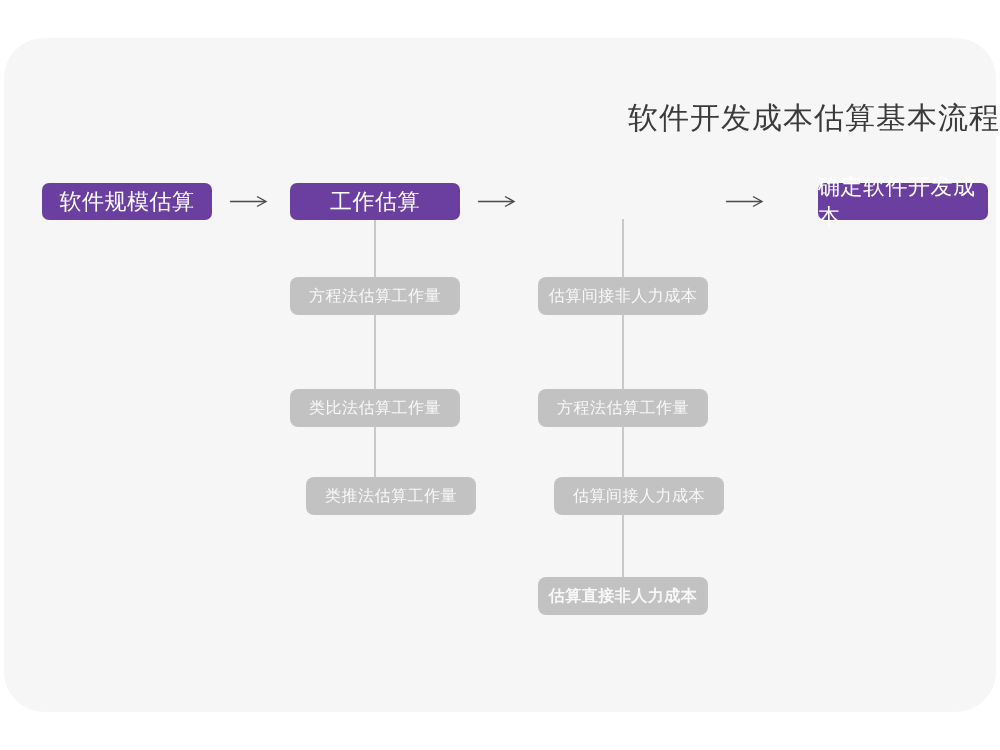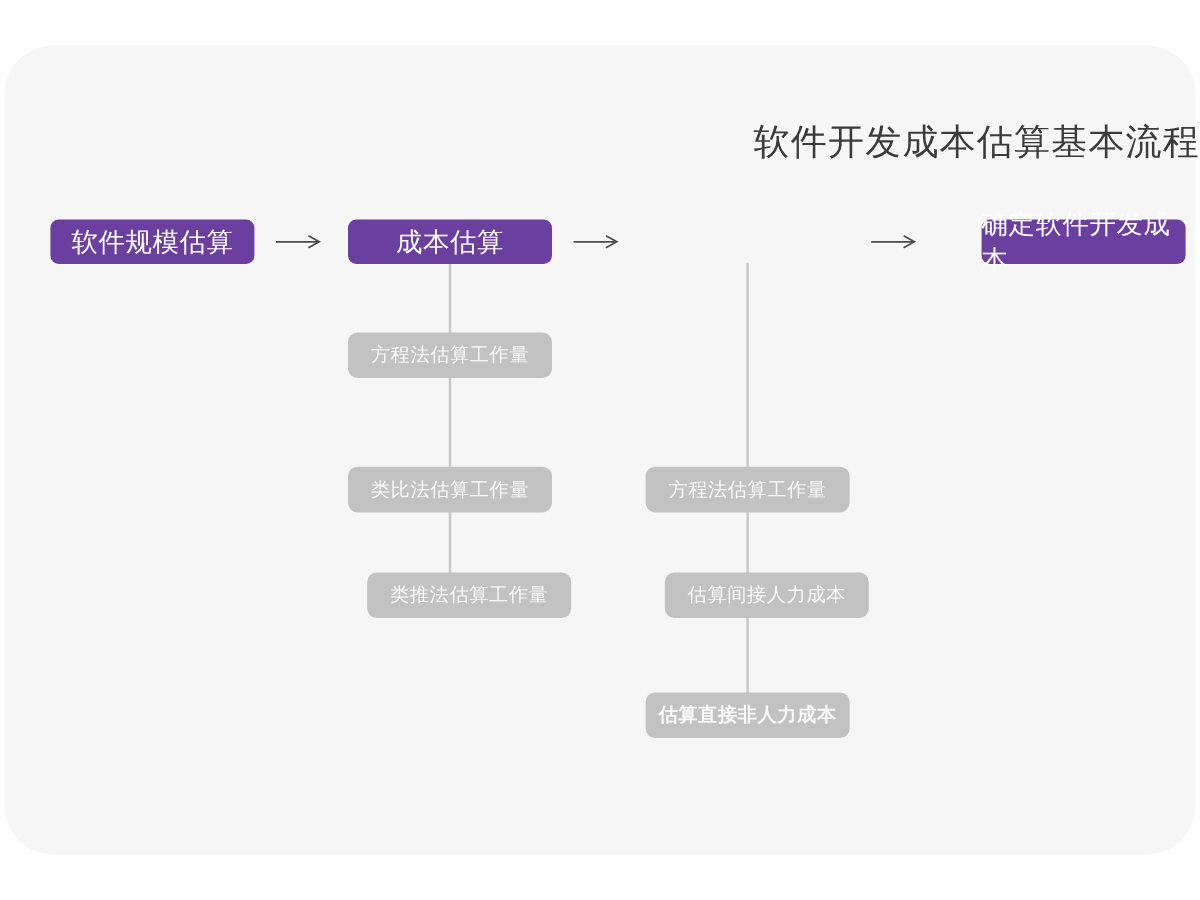--- a/index.html
+++ b/index.html
@@ -93,21 +93,21 @@
 
 <div class="page">
   <div class="card"></div>
 
   <div class="title">软件开发成本估算基本流程</div>
 
   <div class="connector c-work"></div>
   <div class="connector c-cost"></div>
 
   <div class="main-node n0">软件规模估算</div>
-  <div class="main-node n1">成本估算</div>
+  <div class="main-node n1">工作估算</div>
   <div class="main-node n3">确定软件开发成本</div>
 
   <div class="arrow a0">
     <svg width="40" height="13" viewBox="0 0 40 13">
       <line x1="1" y1="6.5" x2="36" y2="6.5" stroke="#4a4a4a" stroke-width="1.4"></line>
       <path d="M28 1.5 L37 6.5 L28 11.5" fill="none" stroke="#4a4a4a" stroke-width="1.4"></path>
     </svg>
   </div>
   <div class="arrow a1">
     <svg width="40" height="13" viewBox="0 0 40 13">
@@ -119,16 +119,17 @@
     <svg width="40" height="13" viewBox="0 0 40 13">
       <line x1="1" y1="6.5" x2="36" y2="6.5" stroke="#4a4a4a" stroke-width="1.4"></line>
       <path d="M28 1.5 L37 6.5 L28 11.5" fill="none" stroke="#4a4a4a" stroke-width="1.4"></path>
     </svg>
   </div>
 
   <div class="sub-node col-work row0">方程法估算工作量</div>
   <div class="sub-node col-work row1">类比法估算工作量</div>
   <div class="sub-node col-work row2">类推法估算工作量</div>
 
+  <div class="sub-node col-cost row0">估算间接非人力成本</div>
   <div class="sub-node col-cost row1">方程法估算工作量</div>
   <div class="sub-node col-cost row2">估算间接人力成本</div>
   <div class="sub-node col-cost row3">估算直接非人力成本</div>
 </div>
 
 </body></html>

